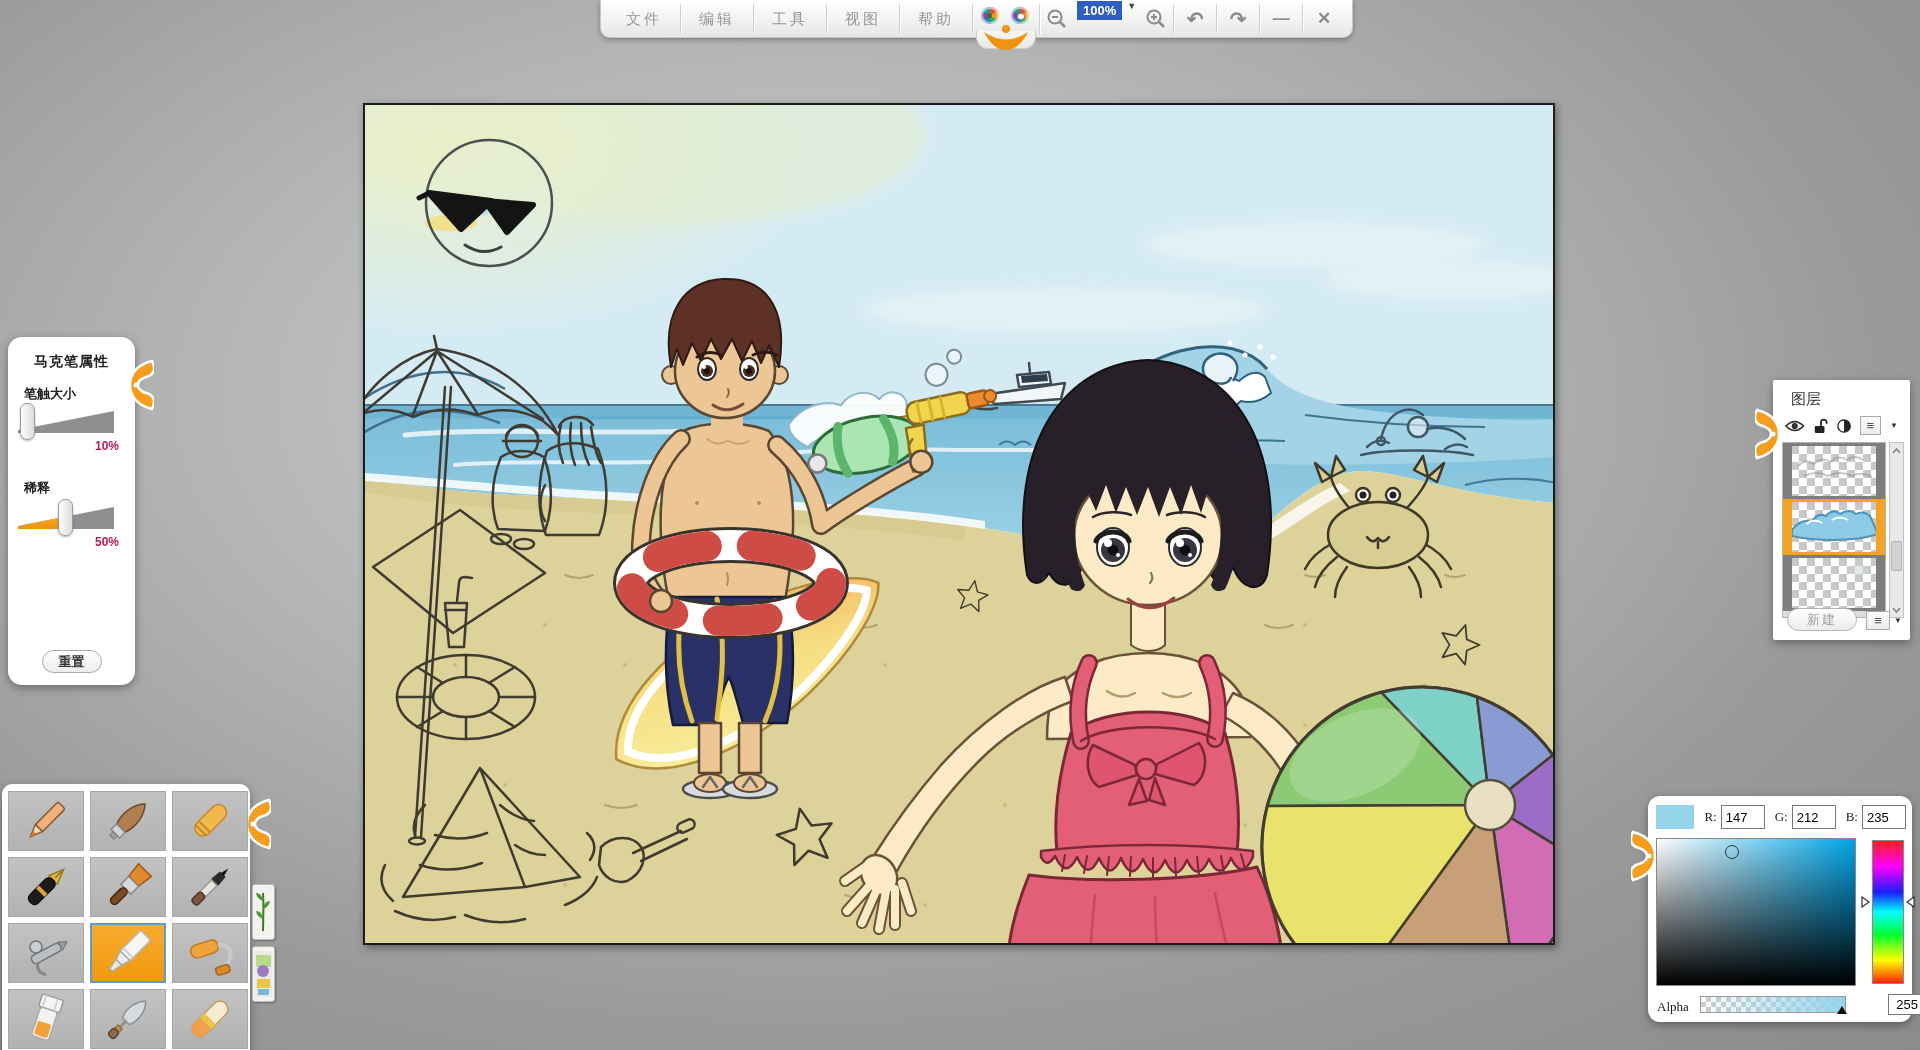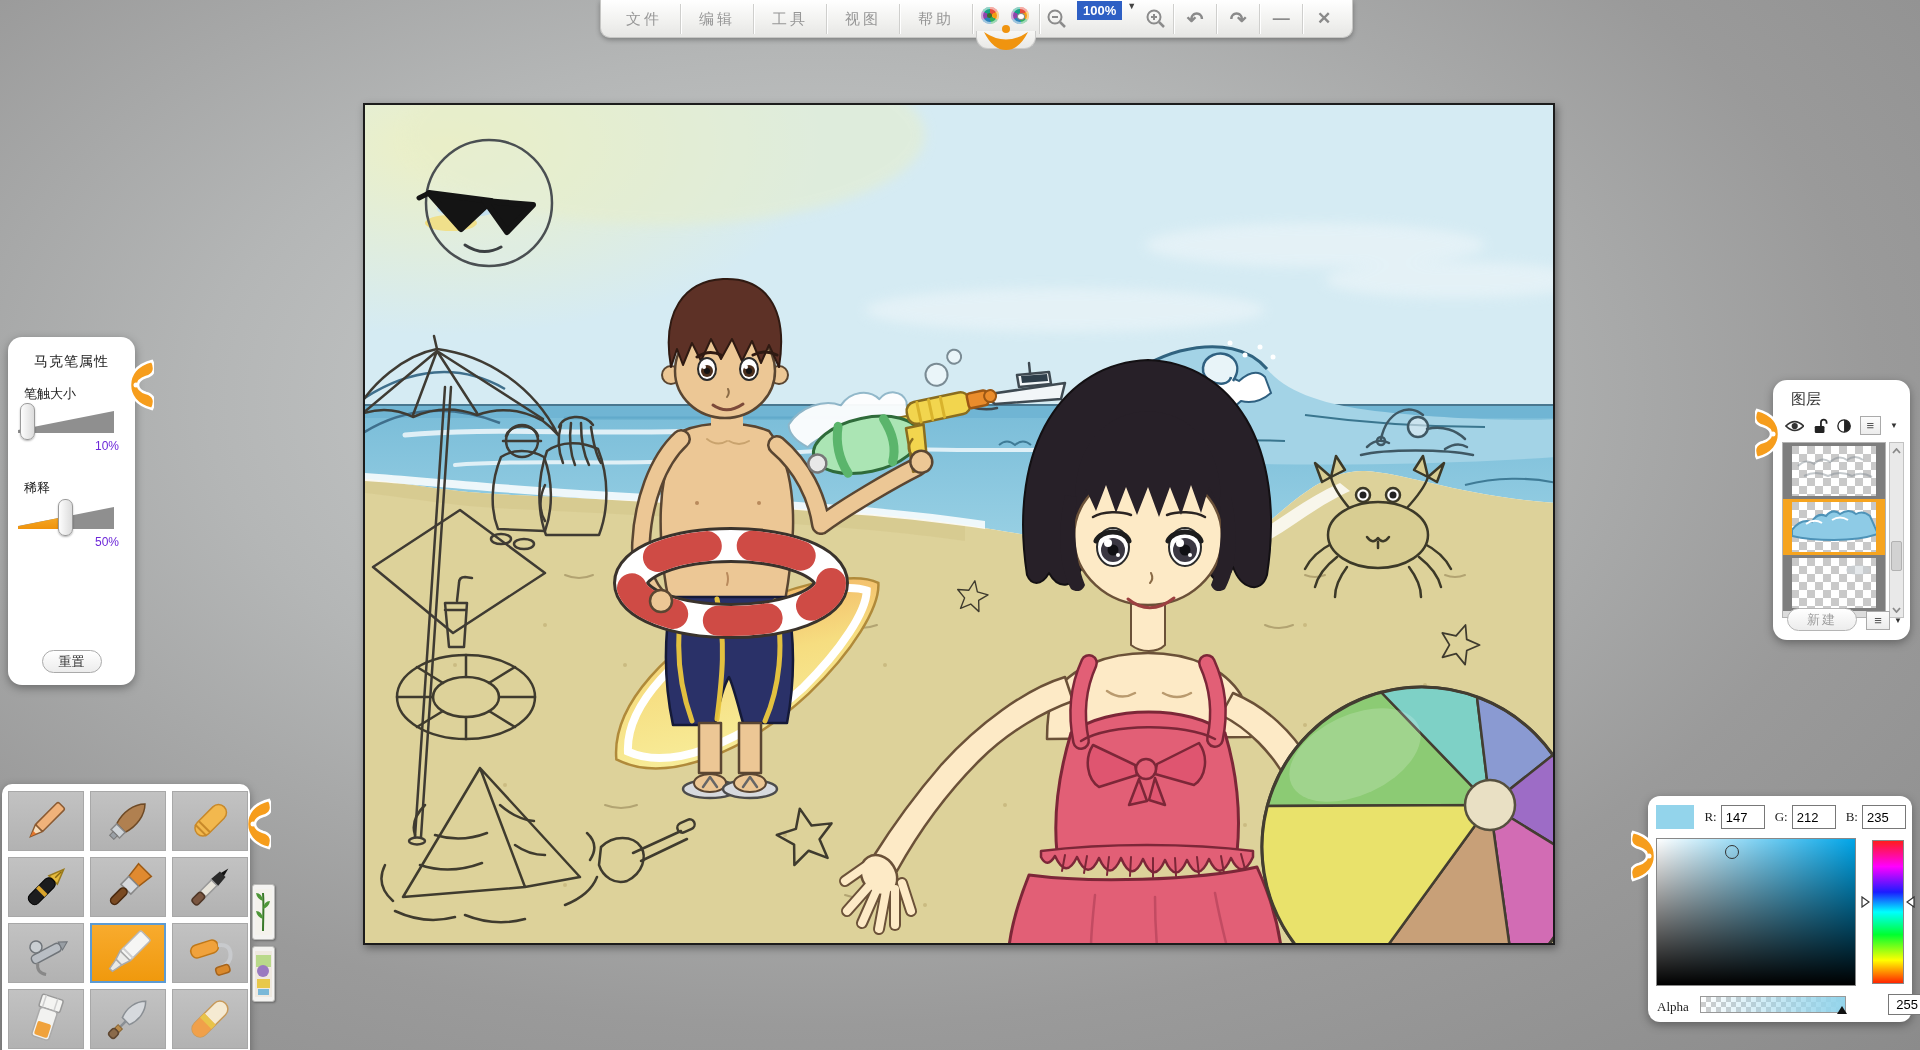--- a/index.html
+++ b/index.html
@@ -39,44 +39,44 @@
 .canvas-wrap { position:absolute; left:363px; top:103px; width:1192px; height:842px;
   border:2px solid #1c1c1c; box-shadow:2px 3px 8px rgba(0,0,0,.4); background:#fff; overflow:hidden; }
 .canvas-wrap svg { display:block; }
 
 
 .panel { position:absolute; background:#fff; border-radius:14px; box-shadow:0 3px 10px rgba(0,0,0,.35); }
 .clip { position:absolute; width:26px; height:56px; }
 .clip.flip { transform:scaleX(-1); }
 
 
-.marker-panel { left:8px; top:337px; width:127px; height:348px; }
+.marker-panel { left:8px; top:337px; width:127px; height:348px;font-weight:bold; }
 .marker-panel .title { position:absolute; top:16px; left:0; width:100%; text-align:center; font-size:14px; color:#222; letter-spacing:1px; }
 .mp-label { position:absolute; left:16px; font-size:13px; color:#222;text-align:center; }
 .wedge { position:absolute; left:10px; width:96px; height:22px; background:#8f8f8f;
   clip-path:polygon(0% 100%, 0% 86%, 100% 0%, 100% 100%); }
 .wedge-orange { position:absolute; left:10px; width:54px; height:22px; background:linear-gradient(#f8b93c,#f0930c);
   clip-path:polygon(0% 100%, 0% 88%, 100% 38%, 100% 100%); }
 .sl-thumb { position:absolute; width:15px; height:37px; border-radius:7px; border:1px solid #9a9a9a;
   background:linear-gradient(90deg,#fdfdfd,#dcdcdc); box-shadow:0 1px 2px rgba(0,0,0,.3); }
-.sl-value { position:absolute; right:16px; font-size:12px; color:#6d28d9; }
+.sl-value { position:absolute; right:16px; font-size:12px; color:#be185d; }
 .reset-btn { position:absolute; left:50%; transform:translateX(-50%); bottom:12px; width:60px; height:23px;
   border-radius:12px; border:1px solid #aaa; background:linear-gradient(#fff,#ececec); font-size:13px; color:#333;
   text-align:center; line-height:21px; }
 
 
 .tools-panel { left:2px; top:784px; width:248px; height:280px; border-radius:10px; }
 .tool-grid { position:absolute; left:6px; top:7px; display:grid; grid-template-columns:repeat(3,76px); grid-auto-rows:60px; gap:6px; }
 .tool-cell { background:linear-gradient(#c2c2c2,#b2b2b2); border:1px solid #a8a8a8; display:flex; align-items:center; justify-content:center; }
 .tool-cell.selected { background:linear-gradient(#f8ab2e,#f0990d); border:2px solid #5d9bd3; }
 .side-tab { position:absolute; width:23px; height:56px; background:#f4f3f1; border:1px solid #b9b9b7; border-radius:3px;
   box-shadow:1px 1px 2px rgba(0,0,0,.3); display:flex; align-items:center; justify-content:center; }
 
 
-.layers-panel { left:1773px; top:380px; width:137px; height:260px; border-radius:14px; }
+.layers-panel { left:1773px; top:380px; width:137px; height:260px; border-radius:2px; }
 .layers-panel .title { position:absolute; top:10px; left:18px; font-size:15px; color:#333; }
 .lp-icons { position:absolute; top:36px; left:12px; width:113px; display:flex; align-items:center; gap:9px; }
 .lp-menu-box { width:24px; height:19px; border:1px solid #aaa; background:linear-gradient(#fcfcfc,#ececec); text-align:center; line-height:17px; font-size:13px; color:#555; }
 .lp-caret { font-size:8px; color:#333; }
 .layer-list { position:absolute; left:9px; top:62px; width:104px; height:176px; border:1px solid #b3b3b3; background:#dcdcdc; overflow:hidden; }
 .layer-row { position:relative; width:100%; height:56px;
   background:repeating-conic-gradient(#c9c9c9 0% 25%, #ffffff 0% 50%) 0 0/16px 16px;
   border-top:3px solid #7e7e7e; border-bottom:3px solid #7e7e7e; }
 .layer-row::before,.layer-row::after { content:""; position:absolute; top:0; bottom:0; width:9px; background:#7e7e7e; }
 .layer-row::before { left:0; } .layer-row::after { right:0; }

